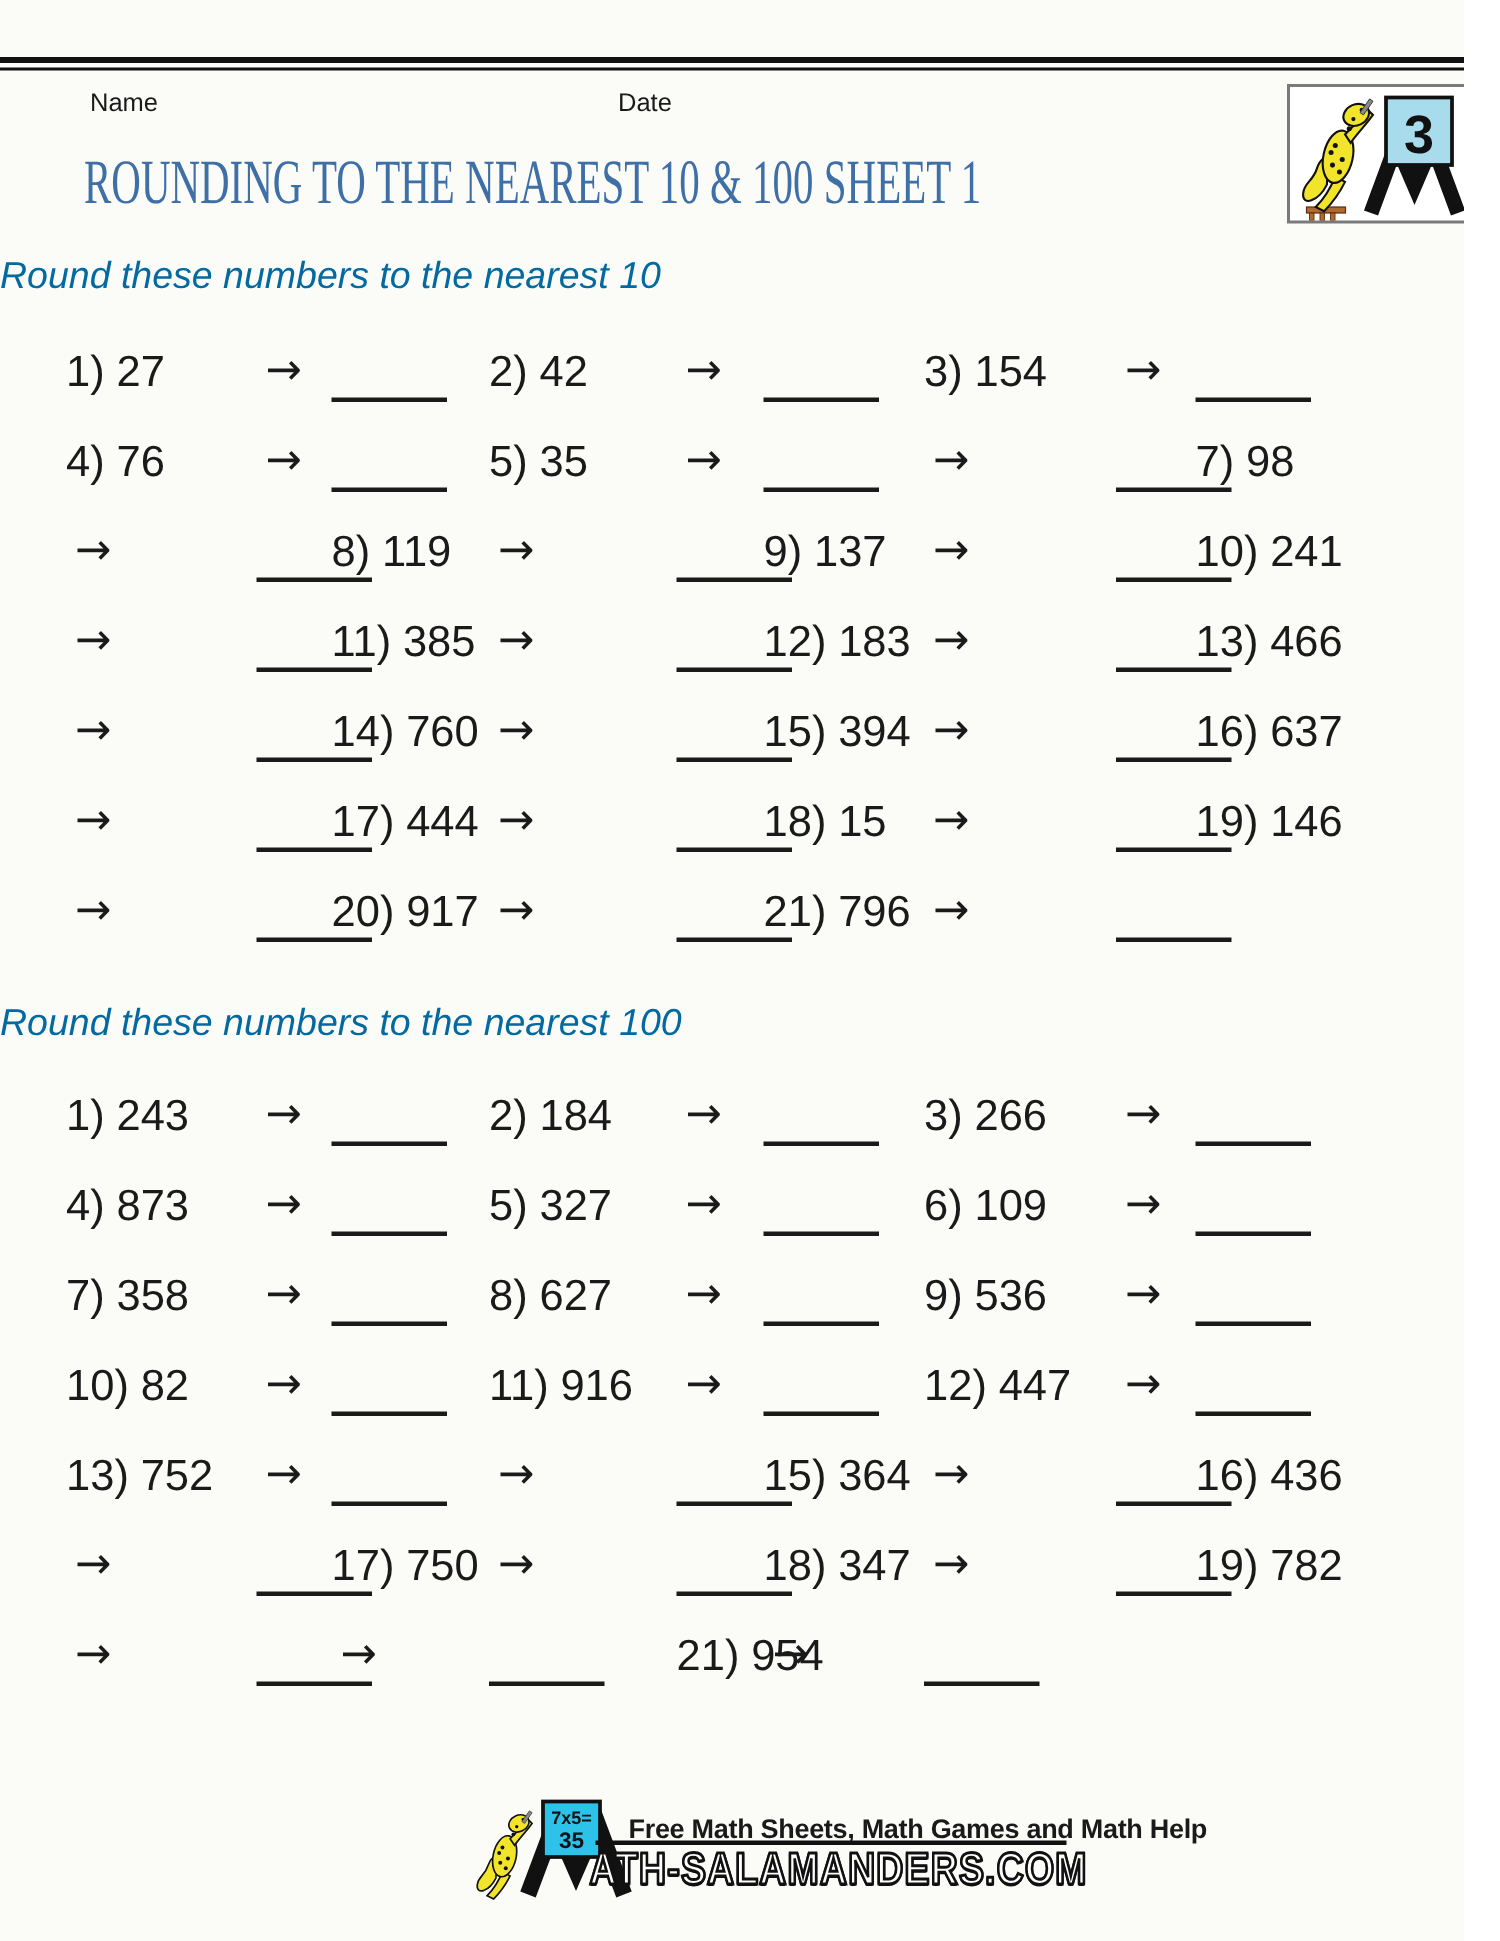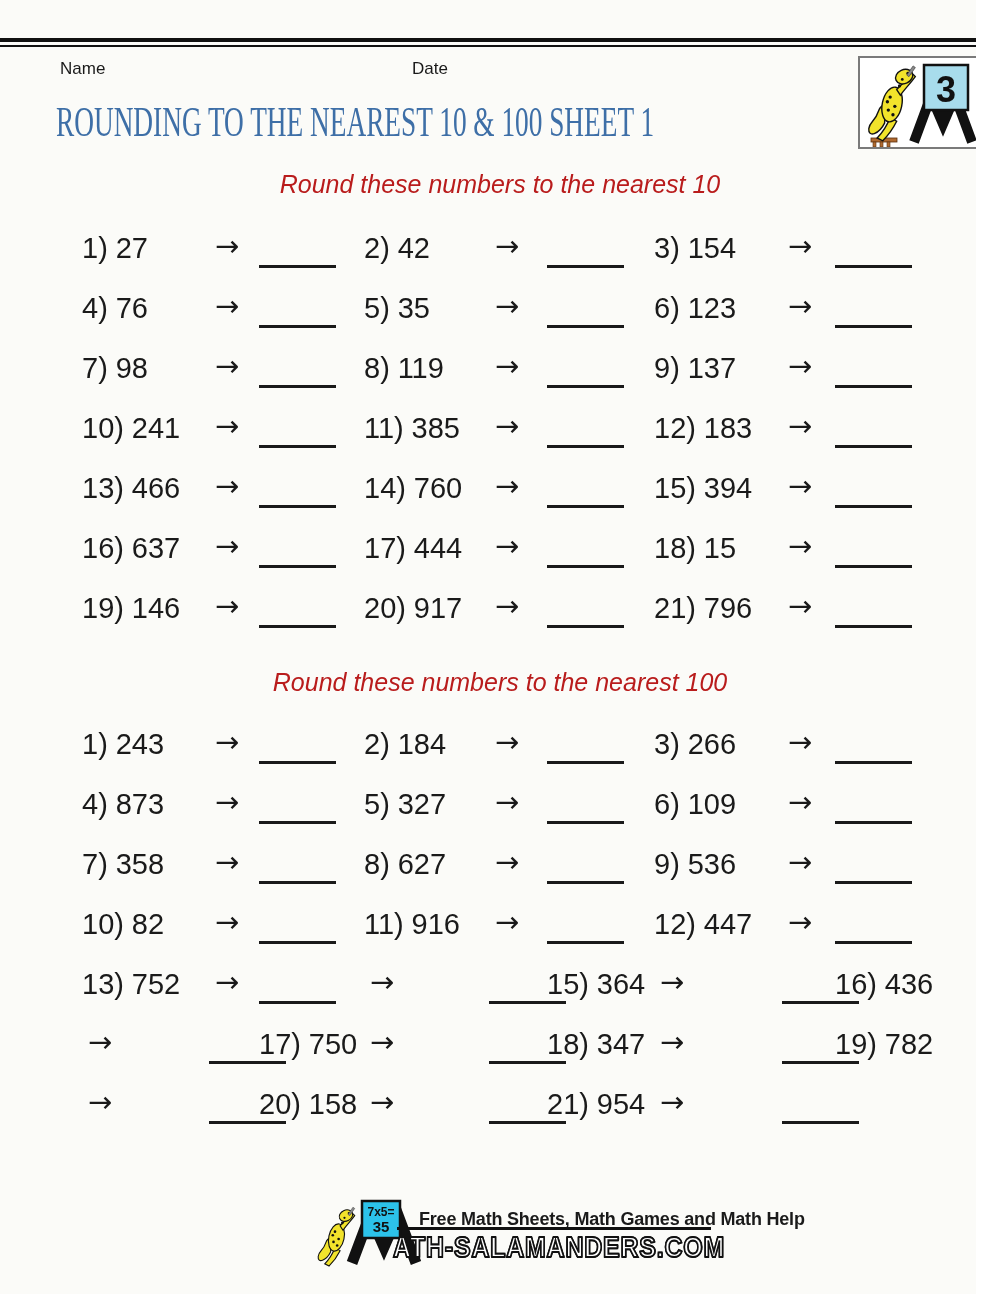--- a/index.html
+++ b/index.html
@@ -20,29 +20,29 @@
     font-family:"Liberation Serif",serif;
     font-size:42px;line-height:44px;
     color:#3e6fa7;white-space:nowrap;
     transform:scaleX(0.65);transform-origin:left center;
   }
   .logo-box{
     position:absolute;left:858px;top:56px;width:126px;height:93px;
     border:2px solid #7a7a7a;background:#fff;box-sizing:border-box;
   }
   .section-heading{
-    position:absolute;left:0;width:1000px;text-align:center;
-    font-style:italic;font-size:25px;color:#b91c1c;
+    position:absolute;left:0;width:1000px;text-align:left;
+    font-style:italic;font-size:25px;color:#0369a1;
   }
   #heading-1{top:170px;}
   #heading-2{top:668px;}
   .problems-grid{
     position:absolute;left:0;width:1000px;
     display:grid;
-    padding-left:82px;box-sizing:border-box;
+    padding-left:44px;box-sizing:border-box;
     grid-template-columns:127px 50px 105px 125px 58px 107px 128px 53px 92px;
     grid-auto-rows:60px;
   }
   #grid-1{top:218px;}
   #grid-2{top:714px;}
   .problem-label{font-size:29px;line-height:60px;white-space:nowrap;}
   .pnum{margin-right:0.27em;}
   .arrow{
     font-family:"DejaVu Sans",sans-serif;
     font-size:29px;line-height:57px;padding-left:6px;
@@ -140,21 +140,20 @@
       <div class="problem-label"><span class="pnum">4)</span><span>76</span></div>
       <div class="arrow">→</div>
       <div class="blank-cell">
         <div class="blank-line"></div>
       </div>
       <div class="problem-label"><span class="pnum">5)</span><span>35</span></div>
       <div class="arrow">→</div>
       <div class="blank-cell">
         <div class="blank-line"></div>
       </div>
-      <div class="problem-label"><span class="pnum">6)</span><span>123</span></div>
       <div class="arrow">→</div>
       <div class="blank-cell">
         <div class="blank-line"></div>
       </div>
       <div class="problem-label"><span class="pnum">7)</span><span>98</span></div>
       <div class="arrow">→</div>
       <div class="blank-cell">
         <div class="blank-line"></div>
       </div>
       <div class="problem-label"><span class="pnum">8)</span><span>119</span></div>
@@ -318,21 +317,20 @@
       <div class="problem-label"><span class="pnum">18)</span><span>347</span></div>
       <div class="arrow">→</div>
       <div class="blank-cell">
         <div class="blank-line"></div>
       </div>
       <div class="problem-label"><span class="pnum">19)</span><span>782</span></div>
       <div class="arrow">→</div>
       <div class="blank-cell">
         <div class="blank-line"></div>
       </div>
-      <div class="problem-label"><span class="pnum">20)</span><span>158</span></div>
       <div class="arrow">→</div>
       <div class="blank-cell">
         <div class="blank-line"></div>
       </div>
       <div class="problem-label"><span class="pnum">21)</span><span>954</span></div>
       <div class="arrow">→</div>
       <div class="blank-cell">
         <div class="blank-line"></div>
       </div>
     </div>

